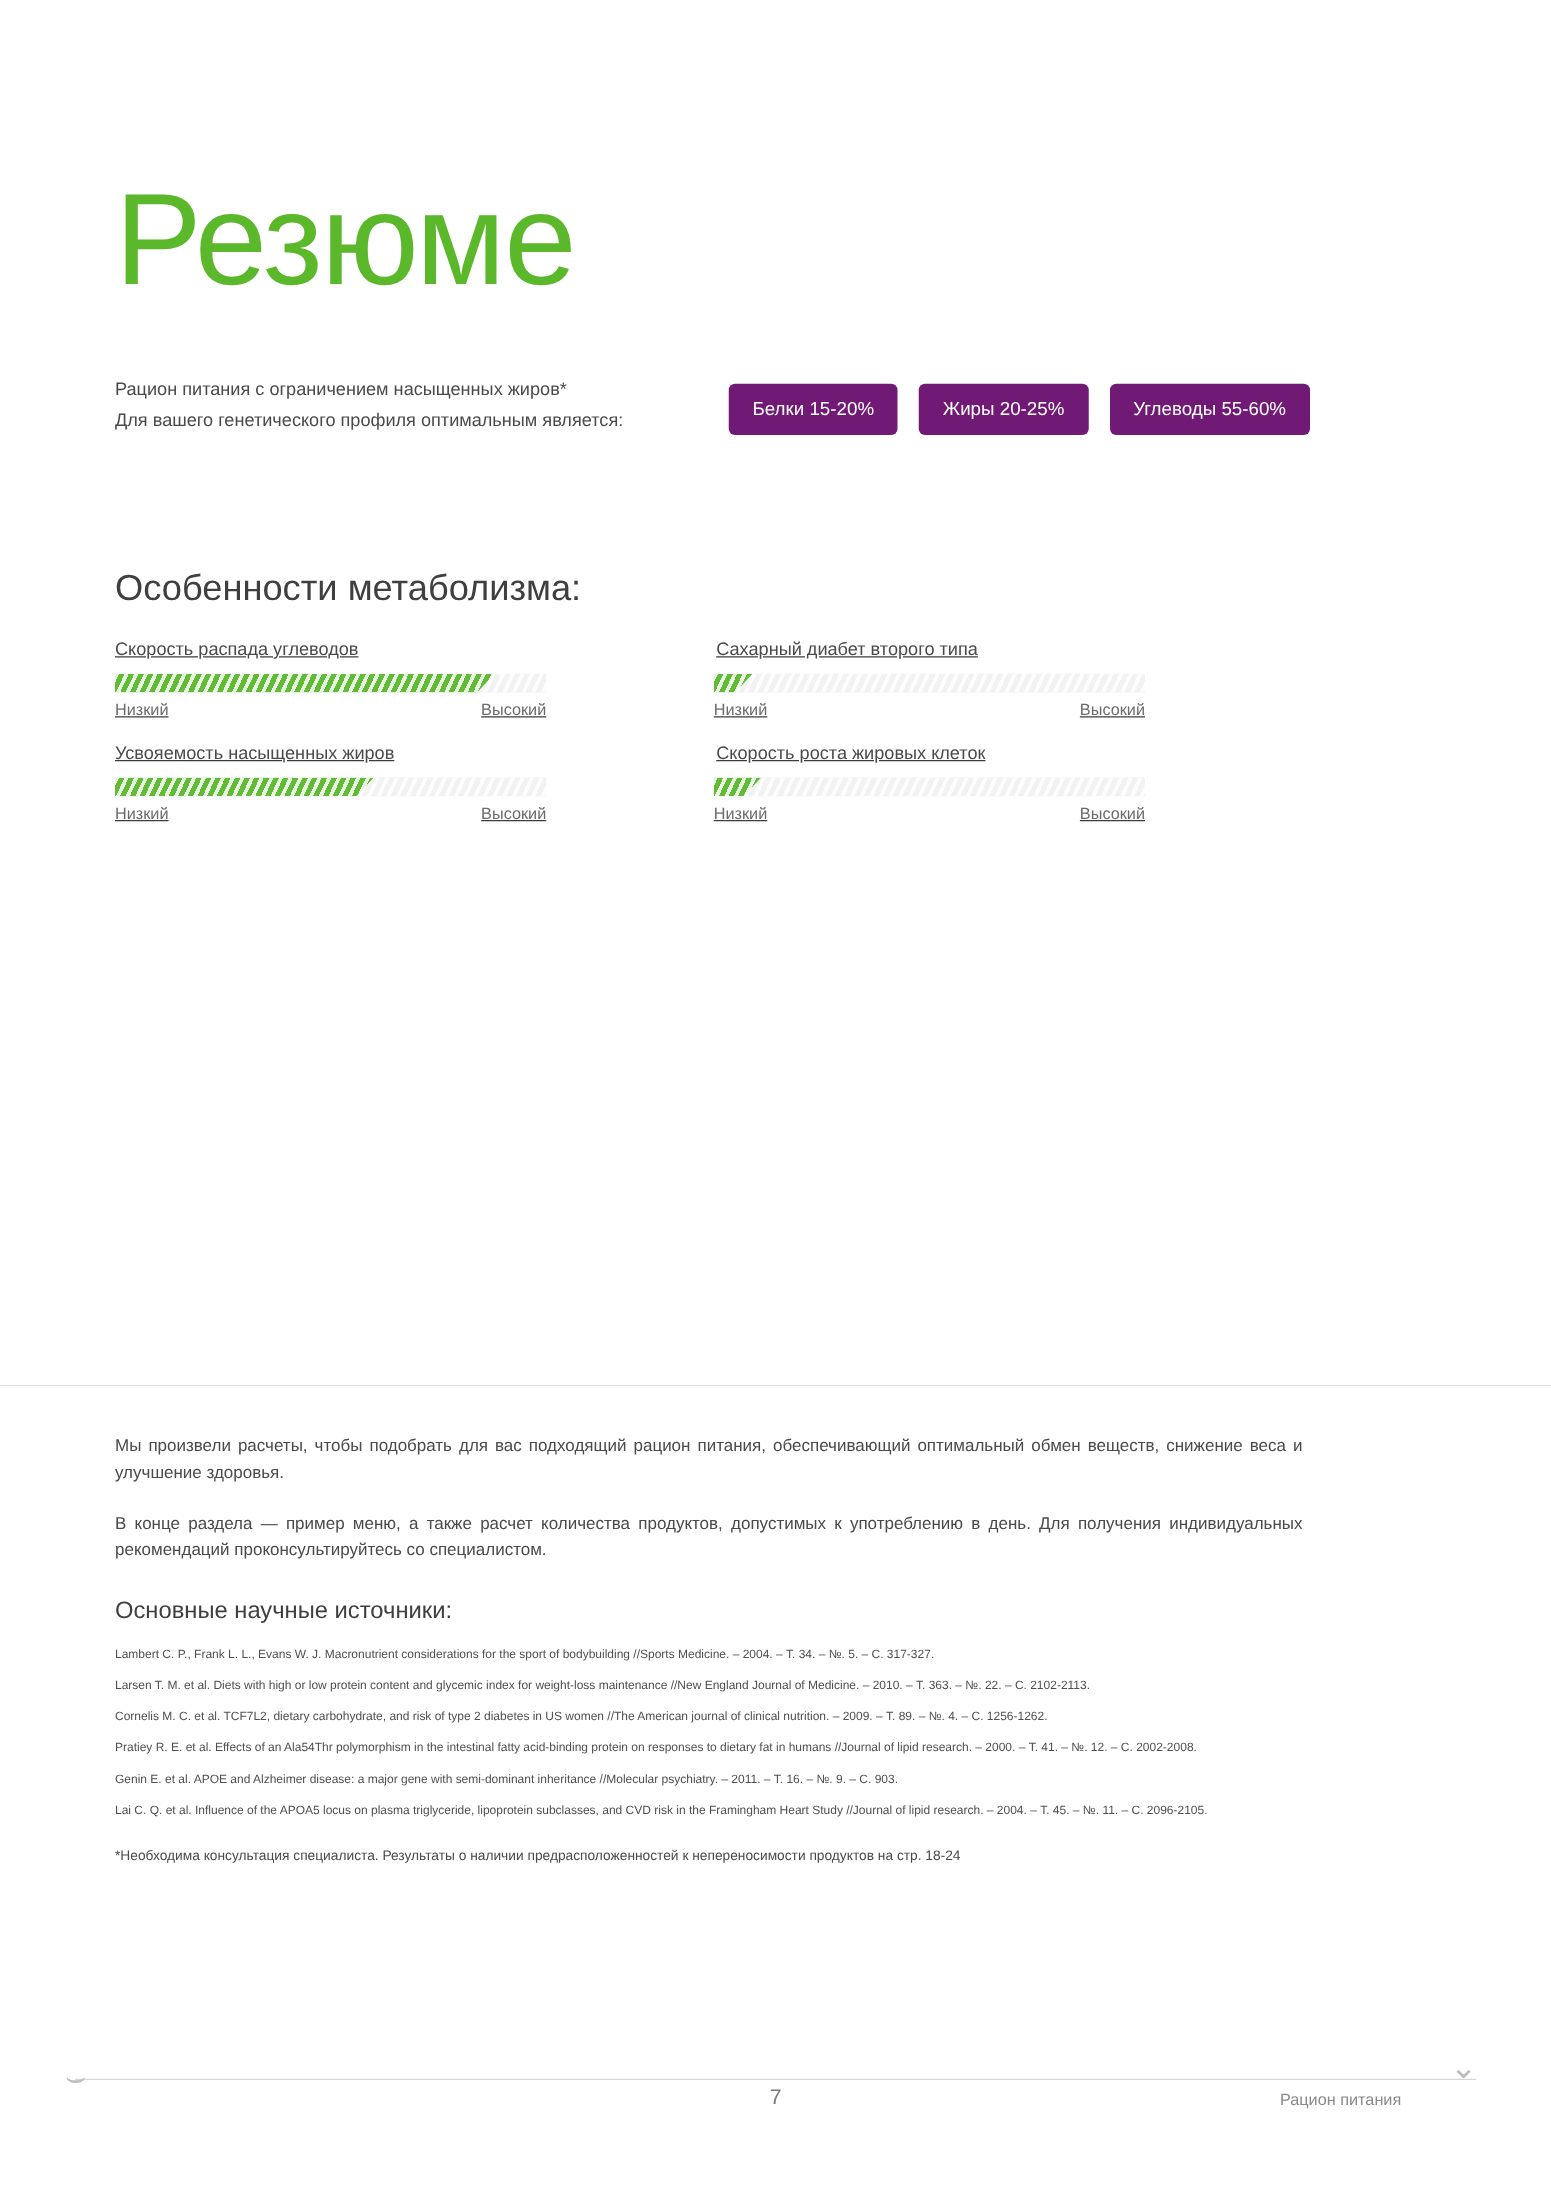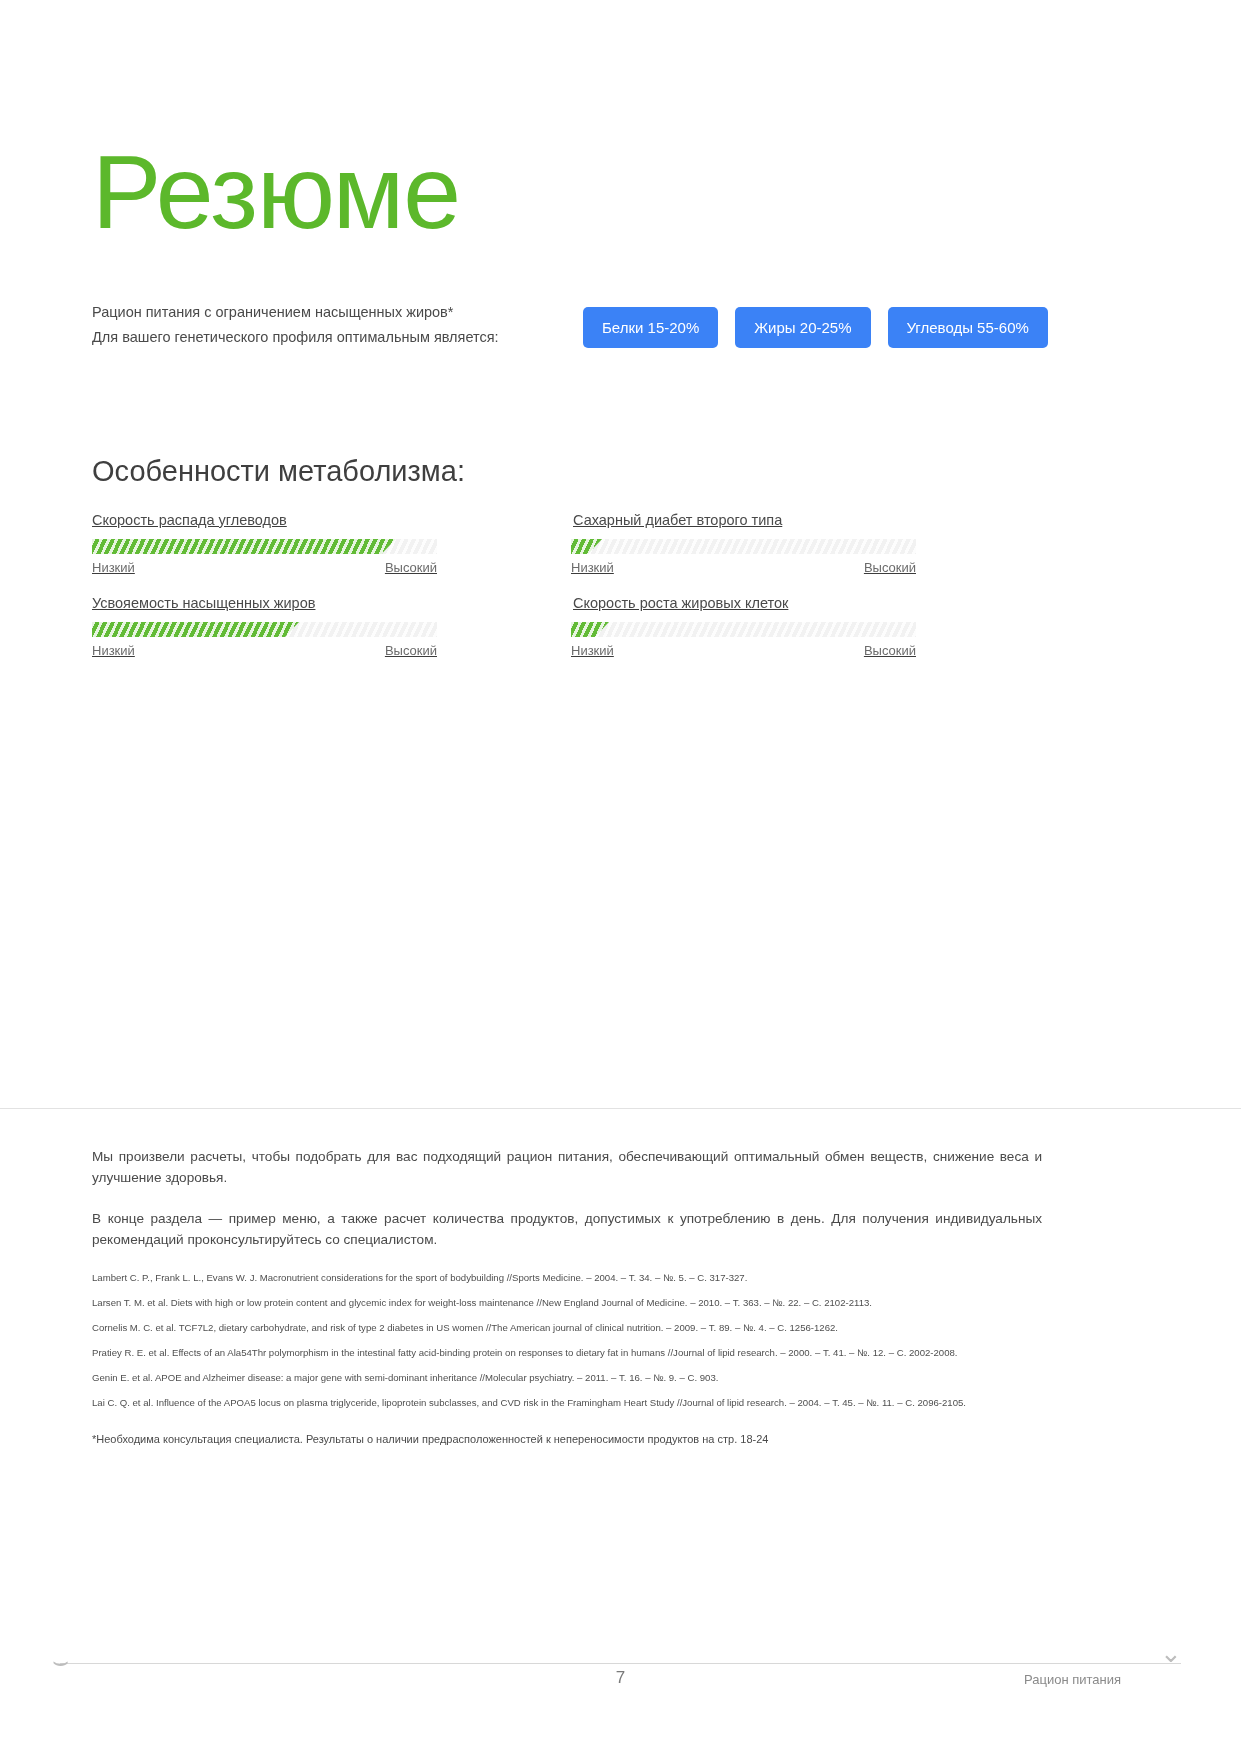--- a/index.html
+++ b/index.html
@@ -47,21 +47,21 @@
 
   
   .pills {
     position: absolute;
     left: 583px;
     top: 307px;
     display: flex;
     gap: 17px;
   }
   .pill {
-    background: #3b82f6;
+    background: #701a75;
     color: #ffffff;
     border-radius: 5px;
     font-size: 15px;
     height: 41px;
     display: flex;
     align-items: center;
     justify-content: center;
     padding: 0 19px;
     white-space: nowrap;
   }
@@ -288,20 +288,21 @@
     </div>
 
   </div>
 
   <div class="divider"></div>
 
   <div class="bottom">
     <div class="para">Мы произвели расчеты, чтобы подобрать для вас подходящий рацион питания, обеспечивающий оптимальный обмен веществ, снижение веса и улучшение здоровья.</div>
     <div class="para">В конце раздела — пример меню, а также расчет количества продуктов, допустимых к употреблению в день. Для получения индивидуальных рекомендаций проконсультируйтесь со специалистом.</div>
 
+    <div class="sources-heading">Основные научные источники:</div>
 
     <div class="source">Lambert C. P., Frank L. L., Evans W. J. Macronutrient considerations for the sport of bodybuilding //Sports Medicine. – 2004. – Т. 34. – №. 5. – С. 317-327.</div>
     <div class="source">Larsen T. M. et al. Diets with high or low protein content and glycemic index for weight-loss maintenance //New England Journal of Medicine. – 2010. – Т. 363. – №. 22. – С. 2102-2113.</div>
     <div class="source">Cornelis M. C. et al. TCF7L2, dietary carbohydrate, and risk of type 2 diabetes in US women //The American journal of clinical nutrition. – 2009. – Т. 89. – №. 4. – С. 1256-1262.</div>
     <div class="source">Pratiey R. E. et al. Effects of an Ala54Thr polymorphism in the intestinal fatty acid-binding protein on responses to dietary fat in humans //Journal of lipid research. – 2000. – Т. 41. – №. 12. – С. 2002-2008.</div>
     <div class="source">Genin E. et al. APOE and Alzheimer disease: a major gene with semi-dominant inheritance //Molecular psychiatry. – 2011. – Т. 16. – №. 9. – С. 903.</div>
     <div class="source">Lai C. Q. et al. Influence of the APOA5 locus on plasma triglyceride, lipoprotein subclasses, and CVD risk in the Framingham Heart Study //Journal of lipid research. – 2004. – Т. 45. – №. 11. – С. 2096-2105.</div>
 
     <div class="footnote">*Необходима консультация специалиста. Результаты о наличии предрасположенностей к непереносимости продуктов на стр. 18-24</div>
   </div>

